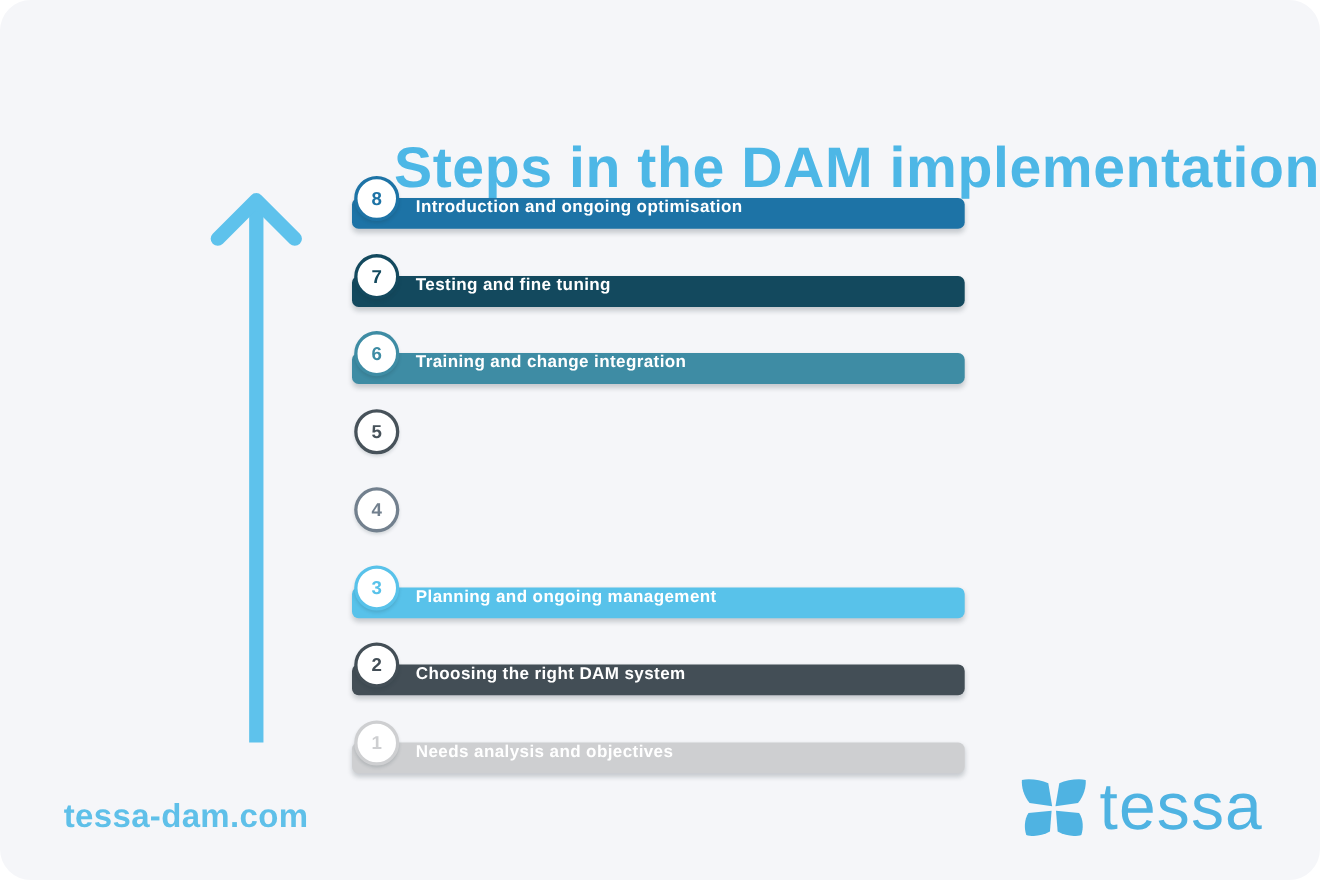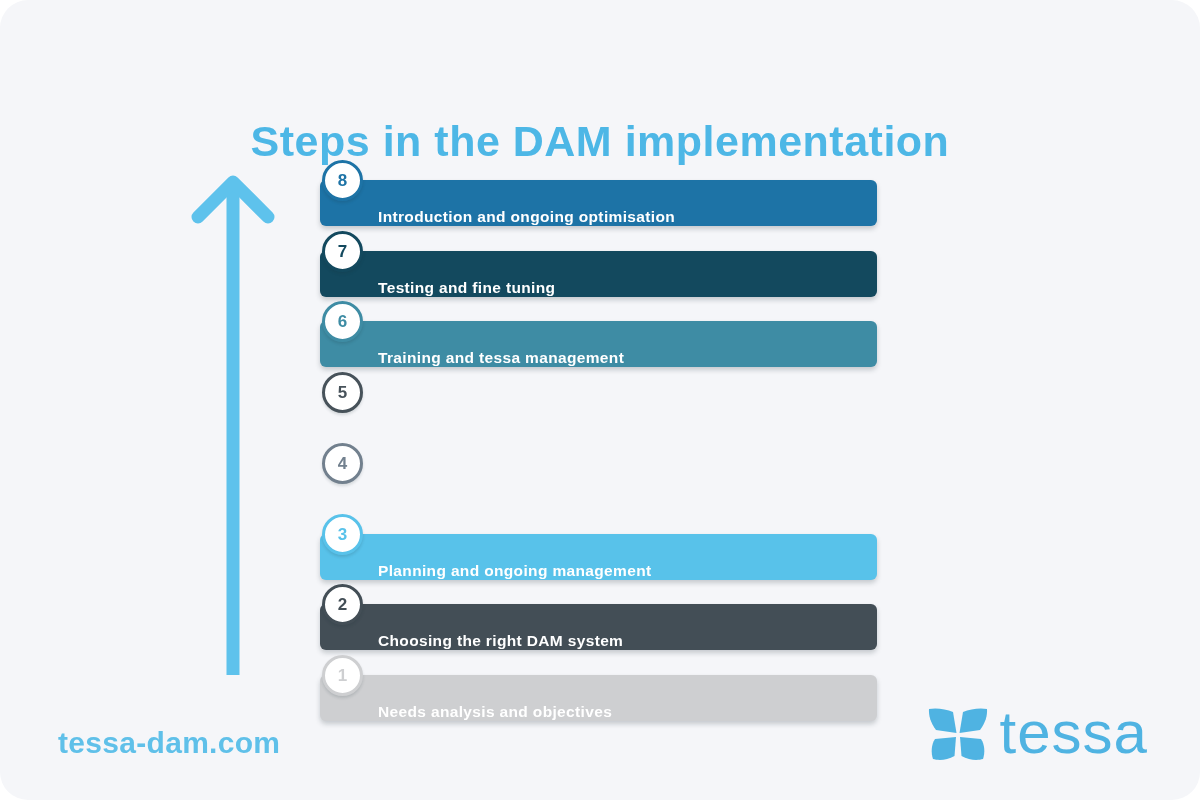--- a/index.html
+++ b/index.html
@@ -8,32 +8,32 @@
     font-family:"Liberation Sans", sans-serif;
   }
   .card {
     position:absolute; inset:0;
     background:var(--card-bg, #f5f6f9);
     border-radius:28px;
     overflow:hidden;
   }
   .title {
     position:absolute; left:0; right:0; top:88px;
-    text-align:center;
-    font-size:43px; font-weight:700; letter-spacing:0.5px;
+    text-align:right;
+    font-size:52px; font-weight:700; letter-spacing:0.5px;
     color:var(--accent, #4db7e6);
   }
   .arrow-wrap { position:absolute; left:175px; top:158px; width:120px; height:530px; }
   .steps { position:absolute; left:320px; top:0; width:557px; height:800px; }
   .step { position:absolute; left:0; width:557px; height:52px; }
   .step-bar {
-    position:absolute; left:0; top:20px; width:557px; height:46px;
+    position:absolute; left:0; top:20px; width:557px; height:28px;
     background:var(--c); border-radius:6px;
     box-shadow:0 3px 5px rgba(30,45,55,0.22);
-    display:flex; align-items:flex-end;
+    display:flex; align-items:flex-start;
   }
   .step-label {
     color:#ffffff; font-weight:700; font-size:15.5px; letter-spacing:0.35px;
     padding-left:58px; white-space:nowrap;
   }
   .step-circle {
     position:absolute; left:2px; top:0; width:35px; height:35px;
     background:#ffffff; border:3.5px solid var(--c); border-radius:50%;
     display:flex; align-items:center; justify-content:center;
     font-weight:700; font-size:17px; color:var(--c);
@@ -85,21 +85,21 @@
         </div>
       <div class="step-bar">
           <span class="step-label">Testing and fine tuning</span>
         </div>
     </div>
     <div class="step" style="--c: #3e8ca4; top: 301px;">
       <div class="step-circle">
           <span>6</span>
         </div>
       <div class="step-bar">
-          <span class="step-label">Training and tessa management</span>
+          <span class="step-label">Training and change integration</span>
         </div>
     </div>
     <div class="step" style="--c: #47525a; top: 372px;">
       <div class="step-circle">
           <span>5</span>
         </div>
     </div>
     <div class="step" style="--c: #72808e; top: 443px;">
       <div class="step-circle">
           <span>4</span>

